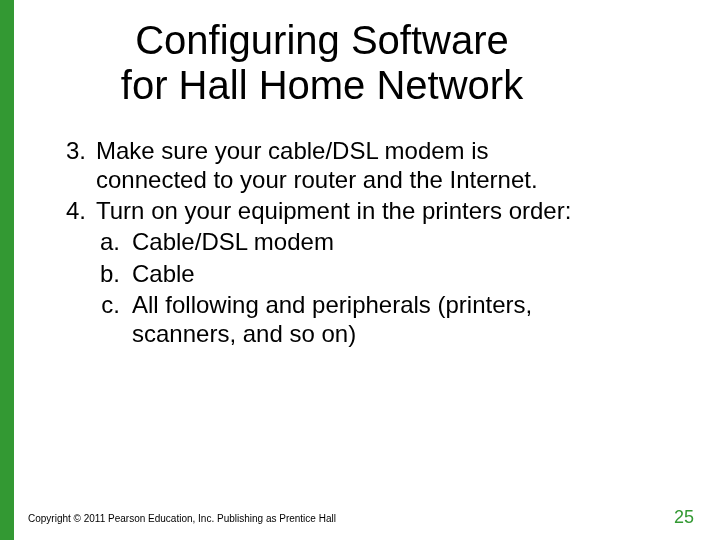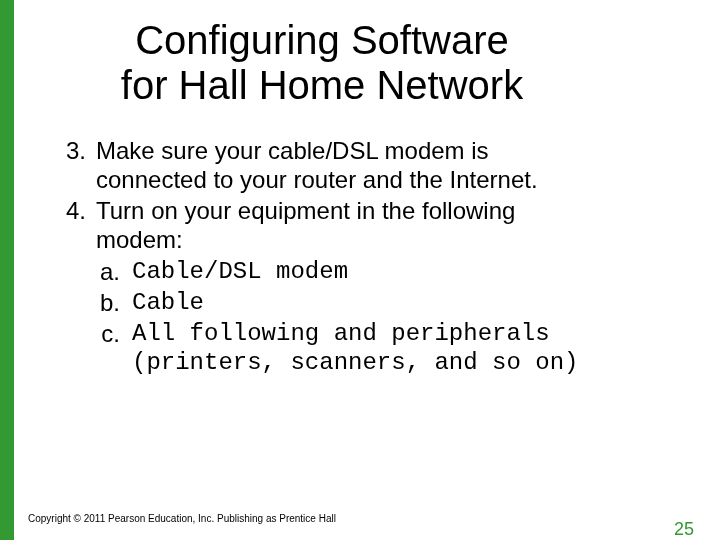--- a/index.html
+++ b/index.html
@@ -53,32 +53,32 @@
   .sub-item {
     display: flex;
     margin-bottom: 2px;
   }
   .sub-marker {
     width: 36px;
     flex: 0 0 36px;
     text-align: right;
     padding-right: 12px;
   }
-  .sub-text { flex: 1; font-family: Liberation Mono, monospace; }
+  .sub-text { flex: 1; }
   .footer {
     position: absolute;
     left: 28px;
     bottom: 16px;
     font-size: 10px;
     color: #000;
   }
   .page-num {
     position: absolute;
     right: 26px;
-    bottom: 0;
+    bottom: 12px;
     font-size: 18px;
     color: #339933;
   }
 </style>
 </head>
 <body>
 
 <div class="green-bar"></div>
 
 <div class="slide">
@@ -90,21 +90,21 @@
 
   <div class="content">
 
     <div class="num-item">
       <div class="num-marker">3.</div>
       <div class="num-text">Make sure your cable/DSL modem is connected to your router and the Internet.</div>
     </div>
 
     <div class="num-item">
       <div class="num-marker">4.</div>
-      <div class="num-text">Turn on your equipment in the following modem:</div>
+      <div class="num-text">Turn on your equipment in the printers order:</div>
     </div>
 
     <div class="sub-list">
       <div class="sub-item">
         <div class="sub-marker">a.</div>
         <div class="sub-text">Cable/DSL modem</div>
       </div>
       <div class="sub-item">
         <div class="sub-marker">b.</div>
         <div class="sub-text">Cable</div>

